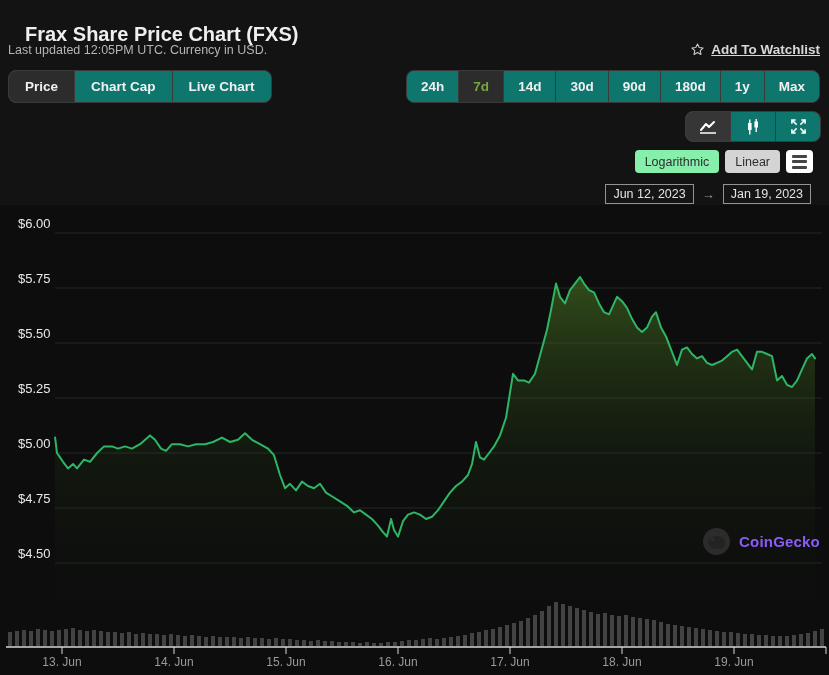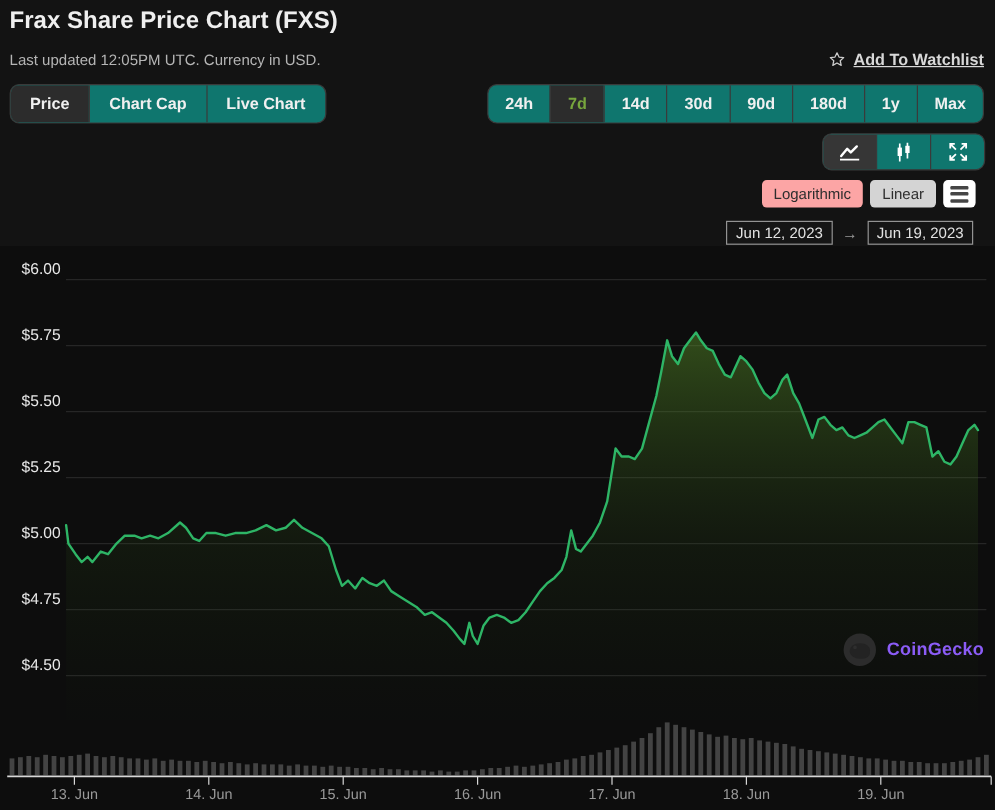--- a/index.html
+++ b/index.html
@@ -1,21 +1,21 @@
 <!DOCTYPE html>
 <html><head>
 <meta charset="utf-8">
 <style>
   html,body{margin:0;padding:0;background:#131313;width:829px;height:675px;overflow:hidden;}
   body{font-family:"Liberation Sans",sans-serif;-webkit-font-smoothing:antialiased;position:relative;}
   .stage{position:absolute;left:0;top:0;width:829px;height:675px;}
   #chart-svg{position:absolute;left:0;top:0;z-index:0;}
   #chart-svg text{font-family:"Liberation Sans",sans-serif;}
 
-  .page-title{position:absolute;left:8px;top:4px;margin:0;font-size:20px;line-height:27px;font-weight:700;color:#efefef;z-index:2;}
+  .page-title{position:absolute;left:8px;top:4px;margin:17px;font-size:20px;line-height:27px;font-weight:700;color:#efefef;z-index:2;}
   .subtitle{position:absolute;left:8px;top:43px;font-size:12.5px;color:#b5b5b5;z-index:2;}
 
   .watchlist{position:absolute;right:9px;top:42px;display:flex;align-items:center;gap:6px;z-index:2;cursor:pointer;}
   .watchlist span{font-size:13.5px;font-weight:700;color:#d8d8d8;text-decoration:underline;}
 
   .btn-group{position:absolute;display:flex;align-items:stretch;height:33px;box-sizing:border-box;
     background:#0f766e;border:1px solid #3a3a3a;border-radius:8px;overflow:hidden;z-index:2;}
   .btn-group .cell{display:flex;align-items:center;justify-content:center;padding:0 16px;
     font-size:13.5px;font-weight:700;color:#f0f0f0;border-left:1px solid #3a3a3a;cursor:pointer;white-space:nowrap;}
   .btn-group .cell:first-child{border-left:none;}
@@ -24,21 +24,21 @@
   .range{right:9px;top:70px;}
   .range .cell{padding:0 14px;}
   .range .cell.selected{color:#77a63d;}
 
   .icon-group{right:8px;top:111px;height:31px;}
   .icon-group .icell{display:flex;align-items:center;justify-content:center;width:44px;border-left:1px solid #3a3a3a;cursor:pointer;}
   .icon-group .icell:first-child{border-left:none;}
   .icon-group .icell.selected{background:#363636;}
 
   .scale-row{position:absolute;right:16px;top:150px;height:23px;display:flex;gap:6px;z-index:2;}
-  .pill{border:none;background:#fca5a5;color:#2e2e2e;font-family:inherit;font-size:12.5px;
+  .pill{border:none;background:#86efac;color:#2e2e2e;font-family:inherit;font-size:12.5px;
     border-radius:4px;padding:0 10px;display:flex;align-items:center;cursor:pointer;}
   .pill.gray{background:#d4d4d4;}
   .burger{border:none;background:#ffffff;border-radius:4px;width:27px;display:flex;align-items:center;justify-content:center;cursor:pointer;padding:0;}
   .burger-bars{display:flex;flex-direction:column;gap:2.5px;}
   .burger-bars i{display:block;width:15px;height:3px;background:#454545;border-radius:1px;}
 
   .date-row{position:absolute;right:18px;top:184px;display:flex;align-items:center;gap:8px;z-index:2;}
   .date-box{border:1px solid #939393;background:#151515;color:#e3e3e3;font-size:12.5px;padding:2px 7px;cursor:pointer;}
   .arrow{color:#9a9a9a;font-size:13px;}
 
@@ -292,16 +292,16 @@
           <i></i>
           <i></i>
           <i></i>
         </span>
     </button>
   </div>
 
   <div class="date-row">
     <div class="date-box">Jun 12, 2023</div>
     <span class="arrow">→</span>
-    <div class="date-box">Jun 19, 2023</div>
+    <div class="date-box">Jan 19, 2023</div>
   </div>
 
 </div>
 
 </body></html>

